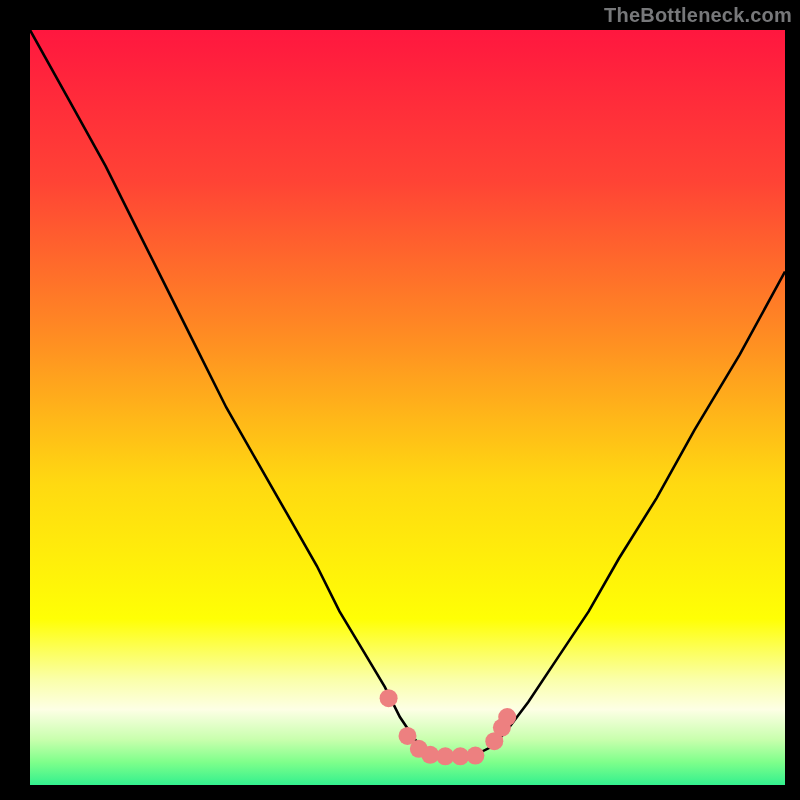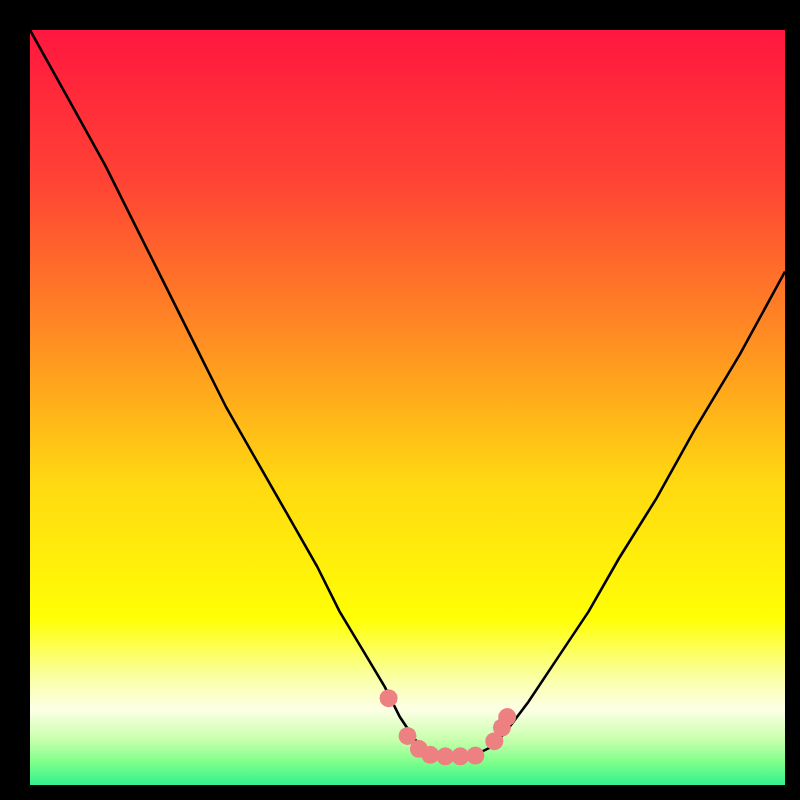--- a/index.html
+++ b/index.html
@@ -69,13 +69,14 @@
         <circle cx="400.2" cy="724.8" r="9" fill="#ed8080"></circle>
         <circle cx="415.3" cy="726.3" r="9" fill="#ed8080"></circle>
         <circle cx="430.3" cy="726.3" r="9" fill="#ed8080"></circle>
         <circle cx="445.4" cy="725.6" r="9" fill="#ed8080"></circle>
         <circle cx="464.3" cy="711.2" r="9" fill="#ed8080"></circle>
         <circle cx="471.9" cy="697.6" r="9" fill="#ed8080"></circle>
         <circle cx="477.2" cy="687.0" r="9" fill="#ed8080"></circle>
       </g>
   </svg>
 
+  <div class="credit">TheBottleneck.com</div>
 </div>
 
 </body></html>

